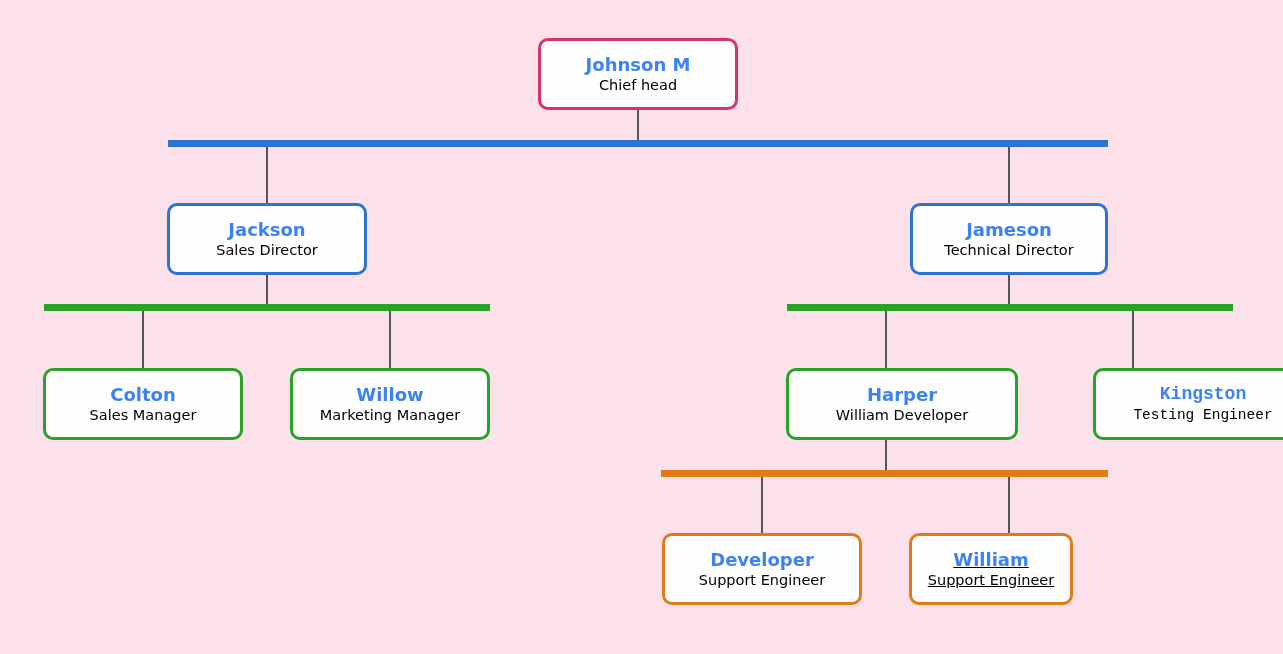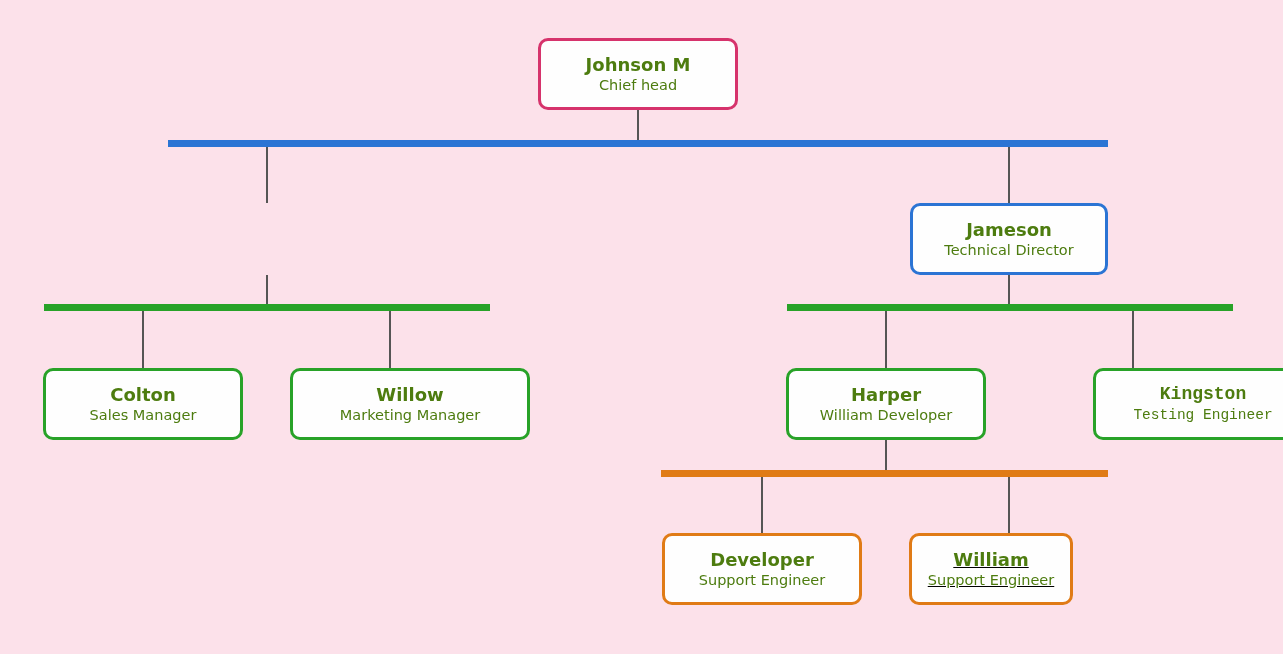--- a/index.html
+++ b/index.html
@@ -21,26 +21,26 @@
     display: flex;
     flex-direction: column;
     justify-content: center;
     align-items: center;
     text-align: center;
     z-index: 3;
   }
   .node-name {
     font-weight: bold;
     font-size: 18px;
-    color: #4d7c0f;
+    color: #3b82f6;
     line-height: 1.2;
   }
   .node-role {
     font-size: 14.5px;
-    color: #4d7c0f;
+    color: #000000;
     line-height: 1.25;
   }
   .bar {
     position: absolute;
     height: 7px;
     background: #888;
     z-index: 2;
   }
   .vline {
     position: absolute;
@@ -70,37 +70,41 @@
   <div class="bar" style="left: 168px; top: 140px; width: 940px; background-color: rgb(43, 116, 212);"></div>
   <div class="bar" style="left: 44px; top: 304px; width: 446px; background-color: rgb(40, 162, 40);"></div>
   <div class="bar" style="left: 787px; top: 304px; width: 446px; background-color: rgb(40, 162, 40);"></div>
   <div class="bar" style="left: 661px; top: 470px; width: 447px; background-color: rgb(224, 123, 22);"></div>
 
   <div class="node" style="left: 538px; top: 38px; width: 200px; border-color: rgb(214, 51, 108);">
     <div class="node-name">Johnson M</div>
     <div class="node-role">Chief head</div>
   </div>
 
+  <div class="node" style="left: 167px; top: 203px; width: 200px; border-color: rgb(43, 116, 212);">
+    <div class="node-name">Jackson</div>
+    <div class="node-role">Sales Director</div>
+  </div>
 
   <div class="node" style="left: 43px; top: 368px; width: 200px; border-color: rgb(40, 162, 40);">
     <div class="node-name">Colton</div>
     <div class="node-role">Sales Manager</div>
   </div>
 
   <div class="node" style="left: 910px; top: 203px; width: 198px; border-color: rgb(43, 116, 212);">
     <div class="node-name">Jameson</div>
     <div class="node-role">Technical Director</div>
   </div>
 
-  <div class="node" style="left: 290px; top: 368px; width: 240px; border-color: rgb(40, 162, 40);">
+  <div class="node" style="left: 290px; top: 368px; width: 200px; border-color: rgb(40, 162, 40);">
     <div class="node-name">Willow</div>
     <div class="node-role">Marketing Manager</div>
   </div>
 
-  <div class="node" style="left: 786px; top: 368px; width: 200px; border-color: rgb(40, 162, 40);">
+  <div class="node" style="left: 786px; top: 368px; width: 232px; border-color: rgb(40, 162, 40);">
     <div class="node-name">Harper</div>
     <div class="node-role">William Developer</div>
   </div>
 
   <div class="node" style="left: 1093px; top: 368px; width: 220px; border-color: rgb(40, 162, 40); font-family: Liberation Mono, monospace;">
     <div class="node-name">Kingston</div>
     <div class="node-role">Testing Engineer</div>
   </div>
 
   <div class="node" style="left: 662px; top: 533px; width: 200px; border-color: rgb(224, 123, 22);">

